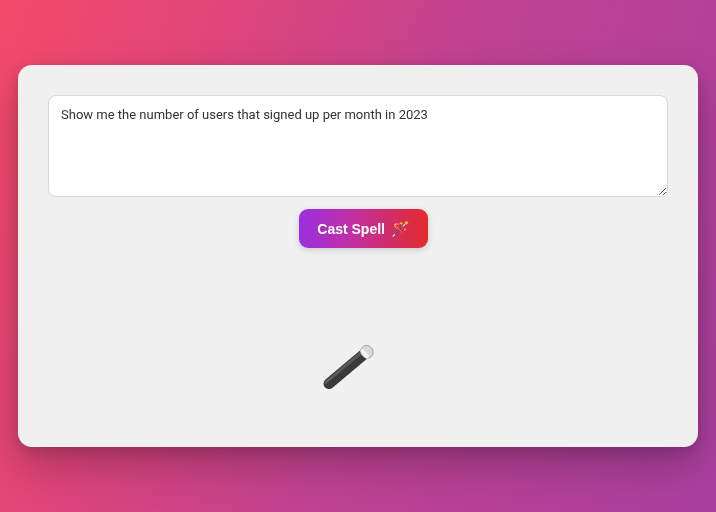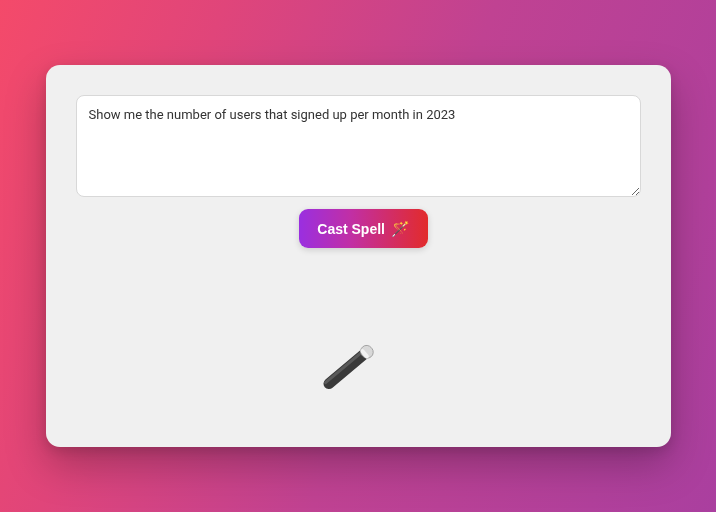--- a/index.html
+++ b/index.html
@@ -14,21 +14,21 @@
   }
   body {
     font-family: -apple-system, BlinkMacSystemFont, "Segoe UI", Roboto, Helvetica, Arial, sans-serif;
     background: linear-gradient(110deg, #f44a6a 0%, #e0457a 25%, #c04292 55%, #aa3f9f 100%);
     display: flex;
     align-items: center;
     justify-content: center;
   }
   .card {
     background: #f0f0f0;
-    width: 625px;
+    width: 680px;
     height: 382px;
     border-radius: 14px;
     box-shadow: 0 18px 40px rgba(0,0,0,0.25), 0 4px 12px rgba(0,0,0,0.12);
     padding: 30px 30px 20px 30px;
     position: relative;
     display: flex;
     flex-direction: column;
     align-items: center;
   }
   .query-box {

